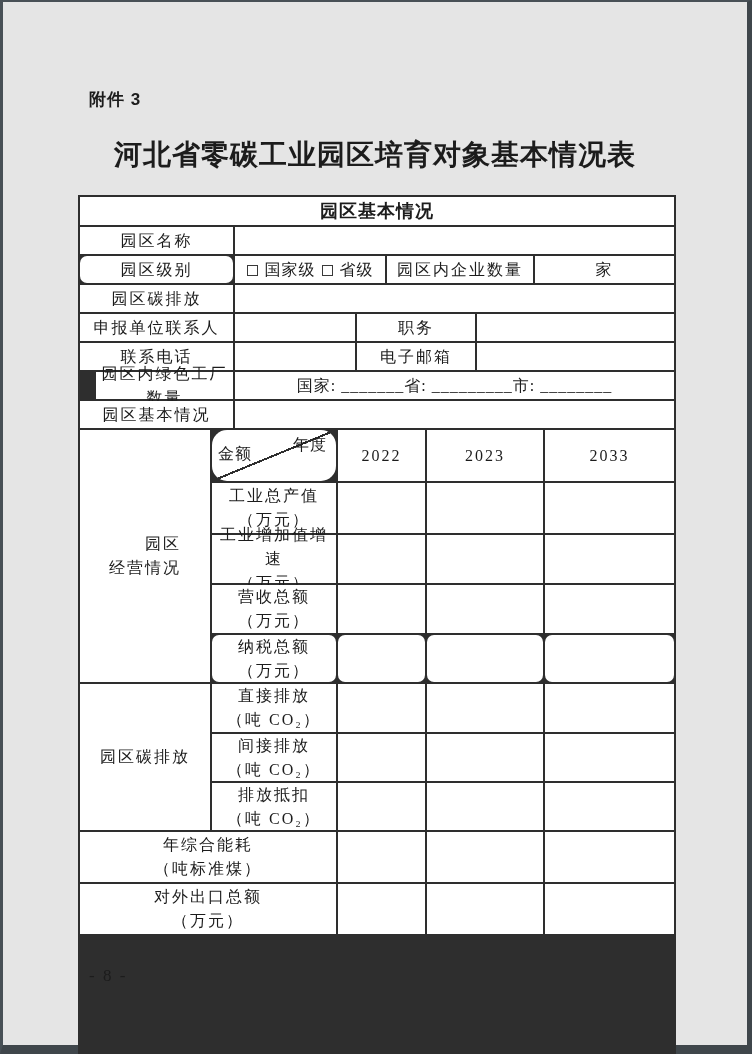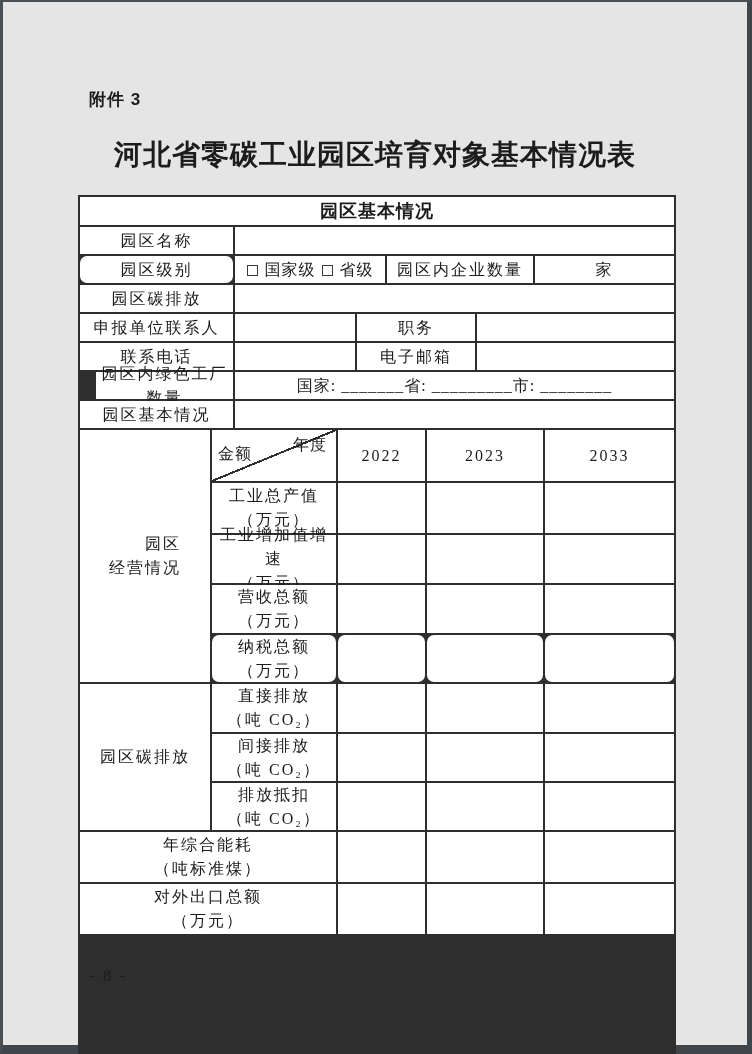--- a/index.html
+++ b/index.html
@@ -45,21 +45,21 @@
     border:1.5px solid #3a3a3a;background:#fff;margin-right:7px;
     position:relative;top:1px;flex:none;
   }
   .cb-group{display:flex;align-items:center;}
   .cb-cell{gap:6px;letter-spacing:1px;}
   .diag{position:relative;
     background:
       linear-gradient(to bottom right,
         transparent calc(50% - 1px), #2e2e2e calc(50% - 1px),
         #2e2e2e calc(50% + 1px), transparent calc(50% + 1px)),
-      #fff;}
+      #fff; border-radius: 15px;}
   .diag .tr{position:absolute;top:3px;right:9px;letter-spacing:1px;}
   .diag .bl{position:absolute;bottom:15px;left:6px;letter-spacing:1px;}
   .page-num{position:absolute;left:86px;top:964px;font-size:17px;letter-spacing:2px;}
   
   .t-r1{grid-row:1;grid-column:1/-1;}
   .t-r2l{grid-row:2;grid-column:1;} .t-r2v{grid-row:2;grid-column:2/-1;}
   .t-r3l{grid-row:3;grid-column:1;border-radius:7px;} .t-r3cb{grid-row:3;grid-column:2/4;}
   .t-r3n{grid-row:3;grid-column:4/6;} .t-r3u{grid-row:3;grid-column:6;}
   .t-r4l{grid-row:4;grid-column:1;} .t-r4v{grid-row:4;grid-column:2/-1;}
   .t-r5l{grid-row:5;grid-column:1;} .t-r5v{grid-row:5;grid-column:2/3;}

